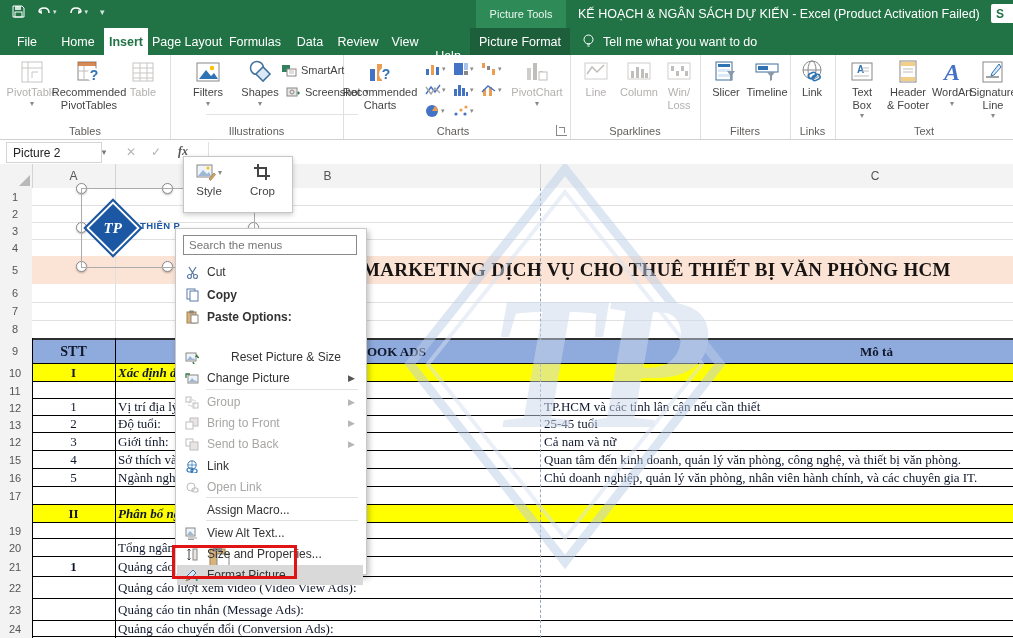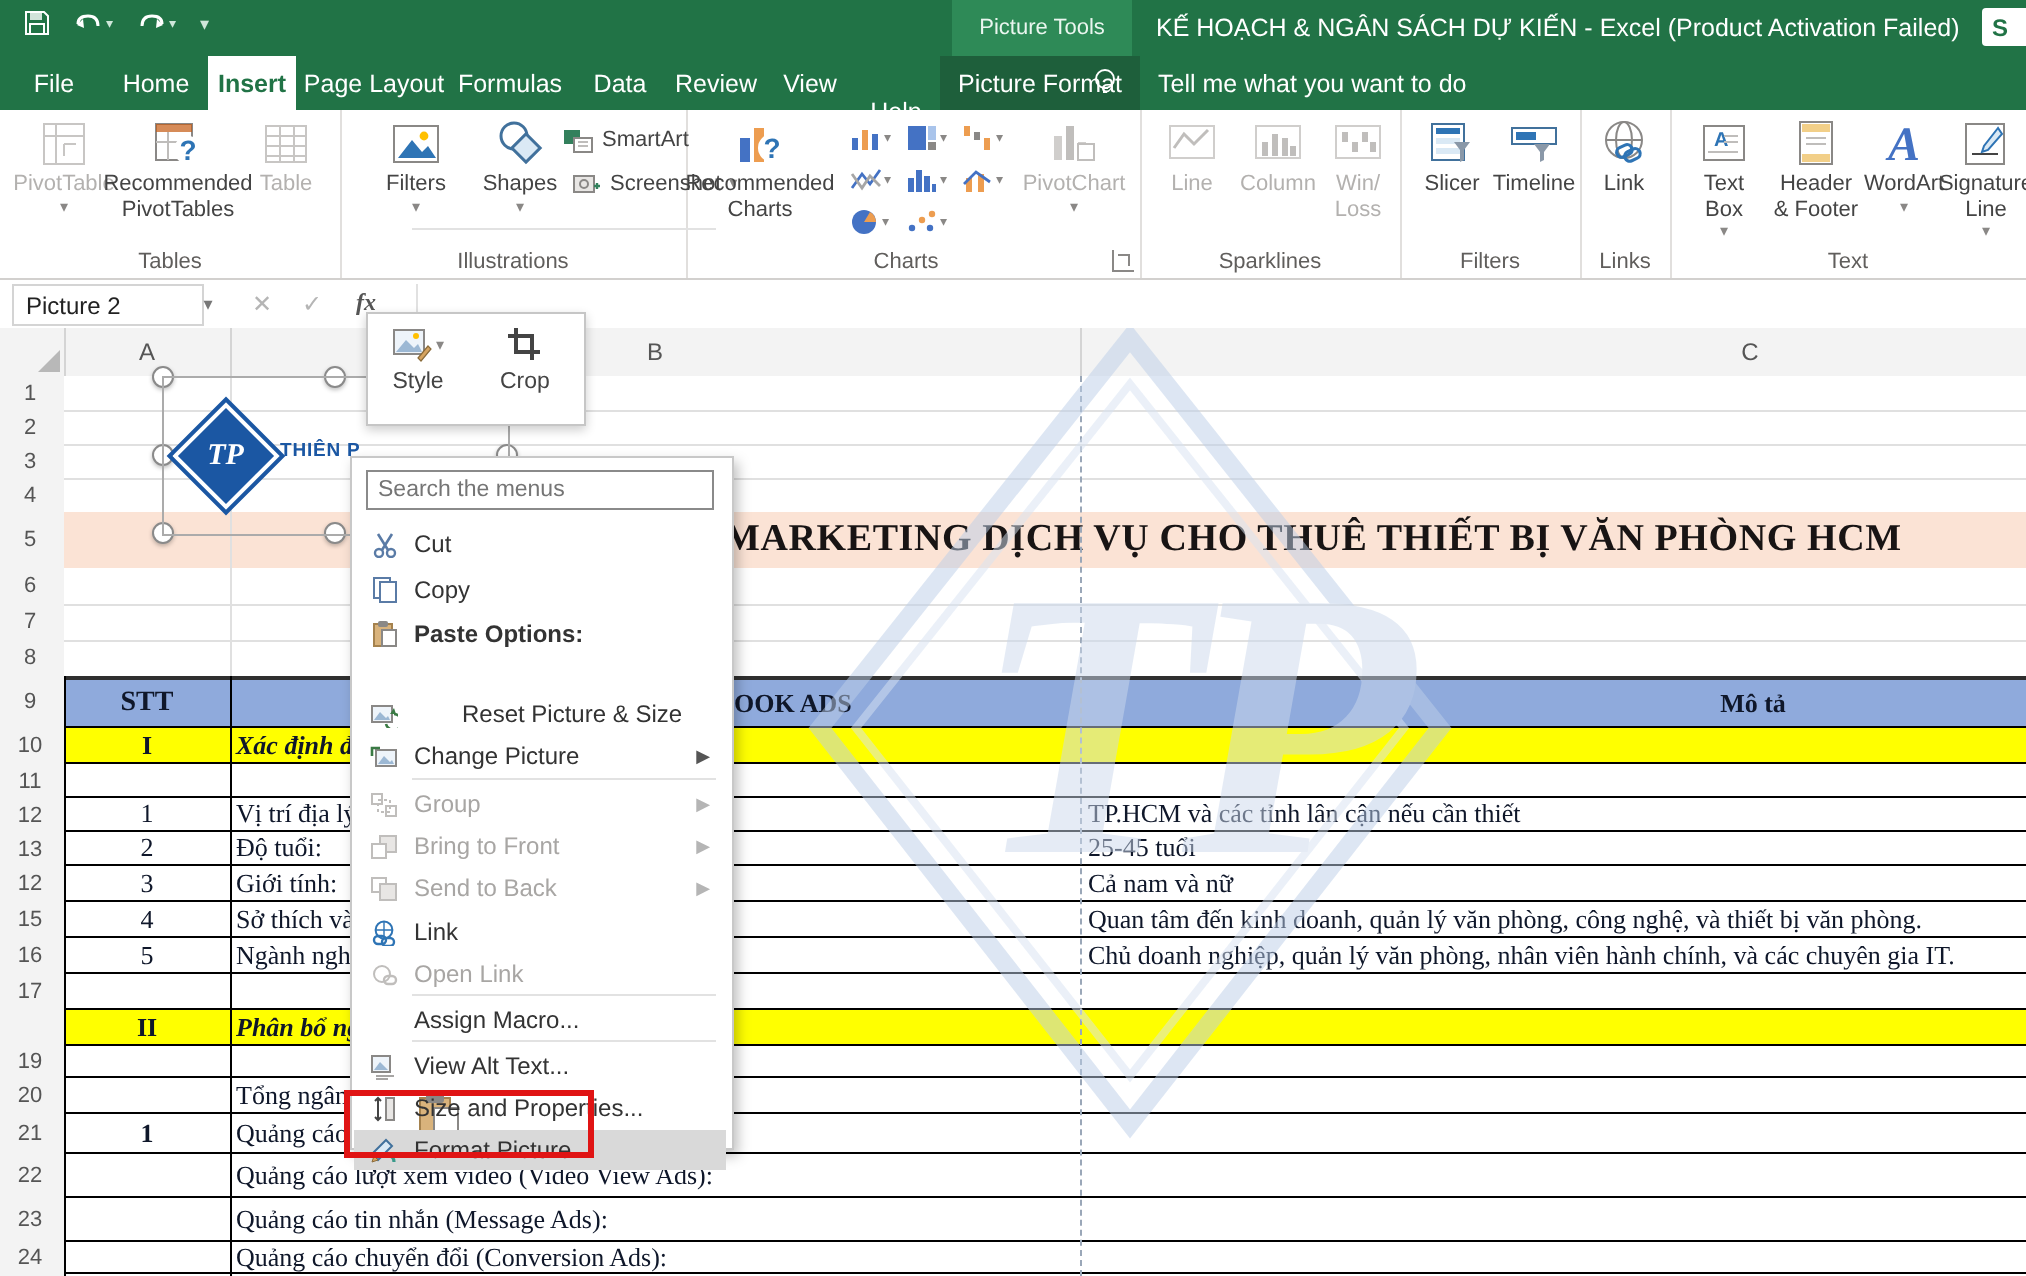--- a/index.html
+++ b/index.html
@@ -12,21 +12,21 @@
   .ctx-tools{position:absolute;left:476px;top:0;width:90px;height:28px;background:#2e8a57;
              display:flex;align-items:center;justify-content:center;font-size:11px;color:#eaf6ef;}
   .tb-title{position:absolute;left:578px;top:7px;font-size:12.5px;white-space:nowrap;color:#fff;}
   .share-box{position:absolute;right:0;top:4px;width:17px;height:19px;background:#fff;color:#217346;
              font-weight:bold;font-size:12px;display:flex;align-items:center;padding-left:5px;border-radius:2px 0 0 2px;}
   
   .tabsrow{position:absolute;left:0;top:28px;width:100%;height:27px;background:#217346;font-size:12.5px;color:#fff;}
   .tabsrow .ctxbg{position:absolute;left:470px;top:0;width:100px;height:27px;background:#1e5f3b;}
   .tab{position:absolute;top:0;height:27px;display:flex;align-items:center;justify-content:center;white-space:nowrap;}
   .tab.active{background:#fff;color:#217346;font-weight:600;}
-  .tellme{position:absolute;left:546px;top:0;height:27px;display:flex;align-items:center;gap:20px;}
+  .tellme{position:absolute;left:582px;top:0;height:27px;display:flex;align-items:center;gap:8px;}
   
   .ribbon{position:absolute;left:0;top:55px;width:100%;height:84px;background:#fff;border-bottom:1px solid #d2d0ce;}
   .rgroup{position:absolute;top:0;height:84px;border-right:1px solid #e1dfdd;}
   .glabel{position:absolute;bottom:2px;left:0;width:100%;text-align:center;font-size:11px;color:#605e5c;}
   .bigbtn{position:absolute;top:4px;display:flex;flex-direction:column;align-items:center;gap:1px;
           font-size:11px;color:#444;text-align:center;line-height:1.15;}
   .bigbtn .chev{font-size:8px;color:#8a8886;line-height:1;}
   .bigbtn.dis{color:#b3b1af;}
   .smallbtn{position:absolute;display:flex;align-items:center;gap:4px;font-size:11px;color:#444;}
   .mini{position:absolute;display:flex;align-items:center;gap:1px;}
@@ -595,21 +595,21 @@
     <div class="mitem" style="top:33px;">
       <span class="mico">
           <svg class="ic" width="13" height="13" viewBox="0 0 13 13">
             <path d="M3 1 L8 9 M10 1 L5 9" stroke="#5a7ba6" stroke-width="1.3" fill="none"></path>
             <circle cx="3.5" cy="10.5" r="2" fill="none" stroke="#5a7ba6" stroke-width="1.2"></circle>
             <circle cx="9.5" cy="10.5" r="2" fill="none" stroke="#5a7ba6" stroke-width="1.2"></circle>
           </svg>
         </span>
       <span class="mlabel">Cut</span>
     </div>
-    <div class="mitem" style="top:56px;">
+    <div class="mitem" style="top:56px;font-weight:bold;">
       <span class="mico">
           <svg class="ic" width="13" height="14" viewBox="0 0 13 14">
             <rect x="1" y="1" width="8" height="10" fill="#fff" stroke="#5a7ba6"></rect>
             <rect x="4" y="3" width="8" height="10" fill="#fff" stroke="#5a7ba6"></rect>
           </svg>
         </span>
       <span class="mlabel">Copy</span>
     </div>
     <div class="mitem" style="top:78px;font-weight:bold;">
       <span class="mico">

